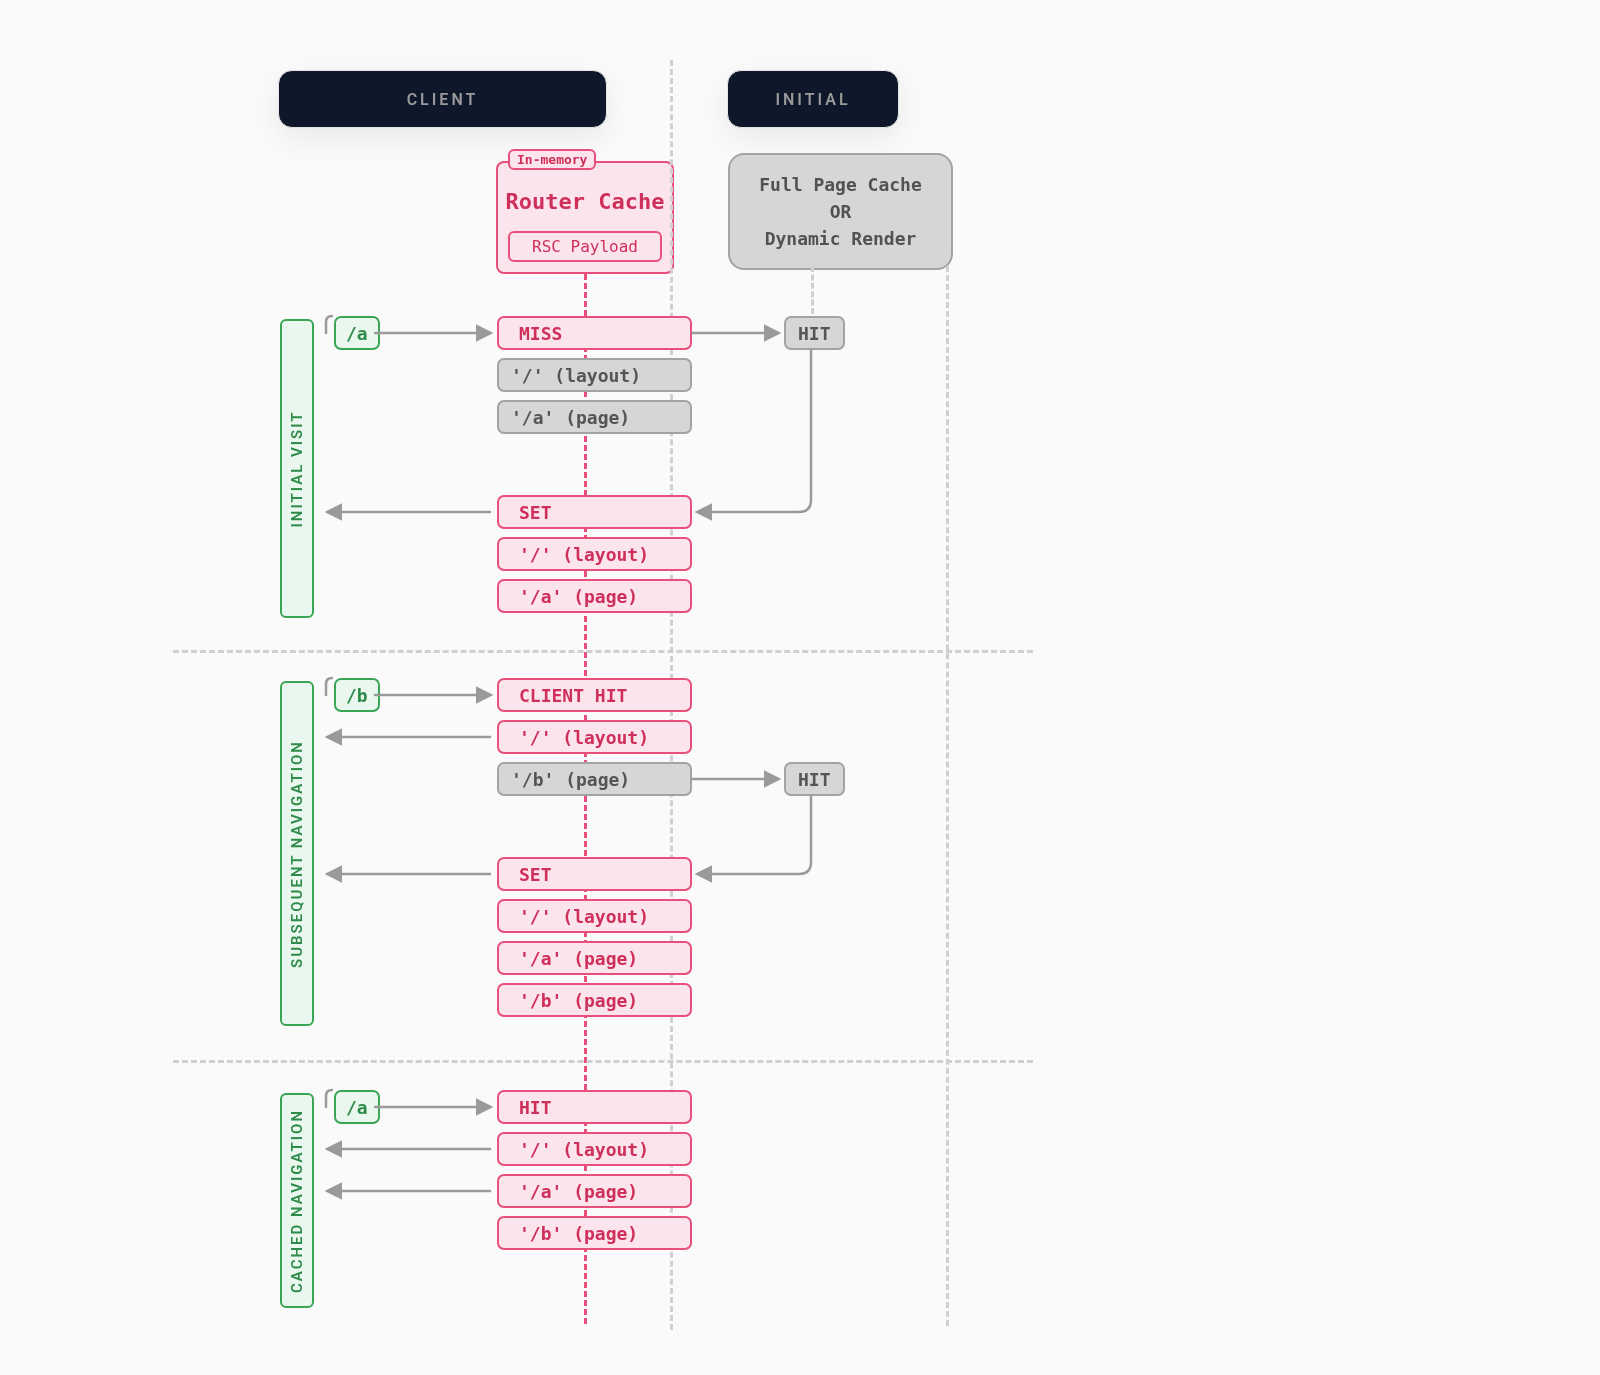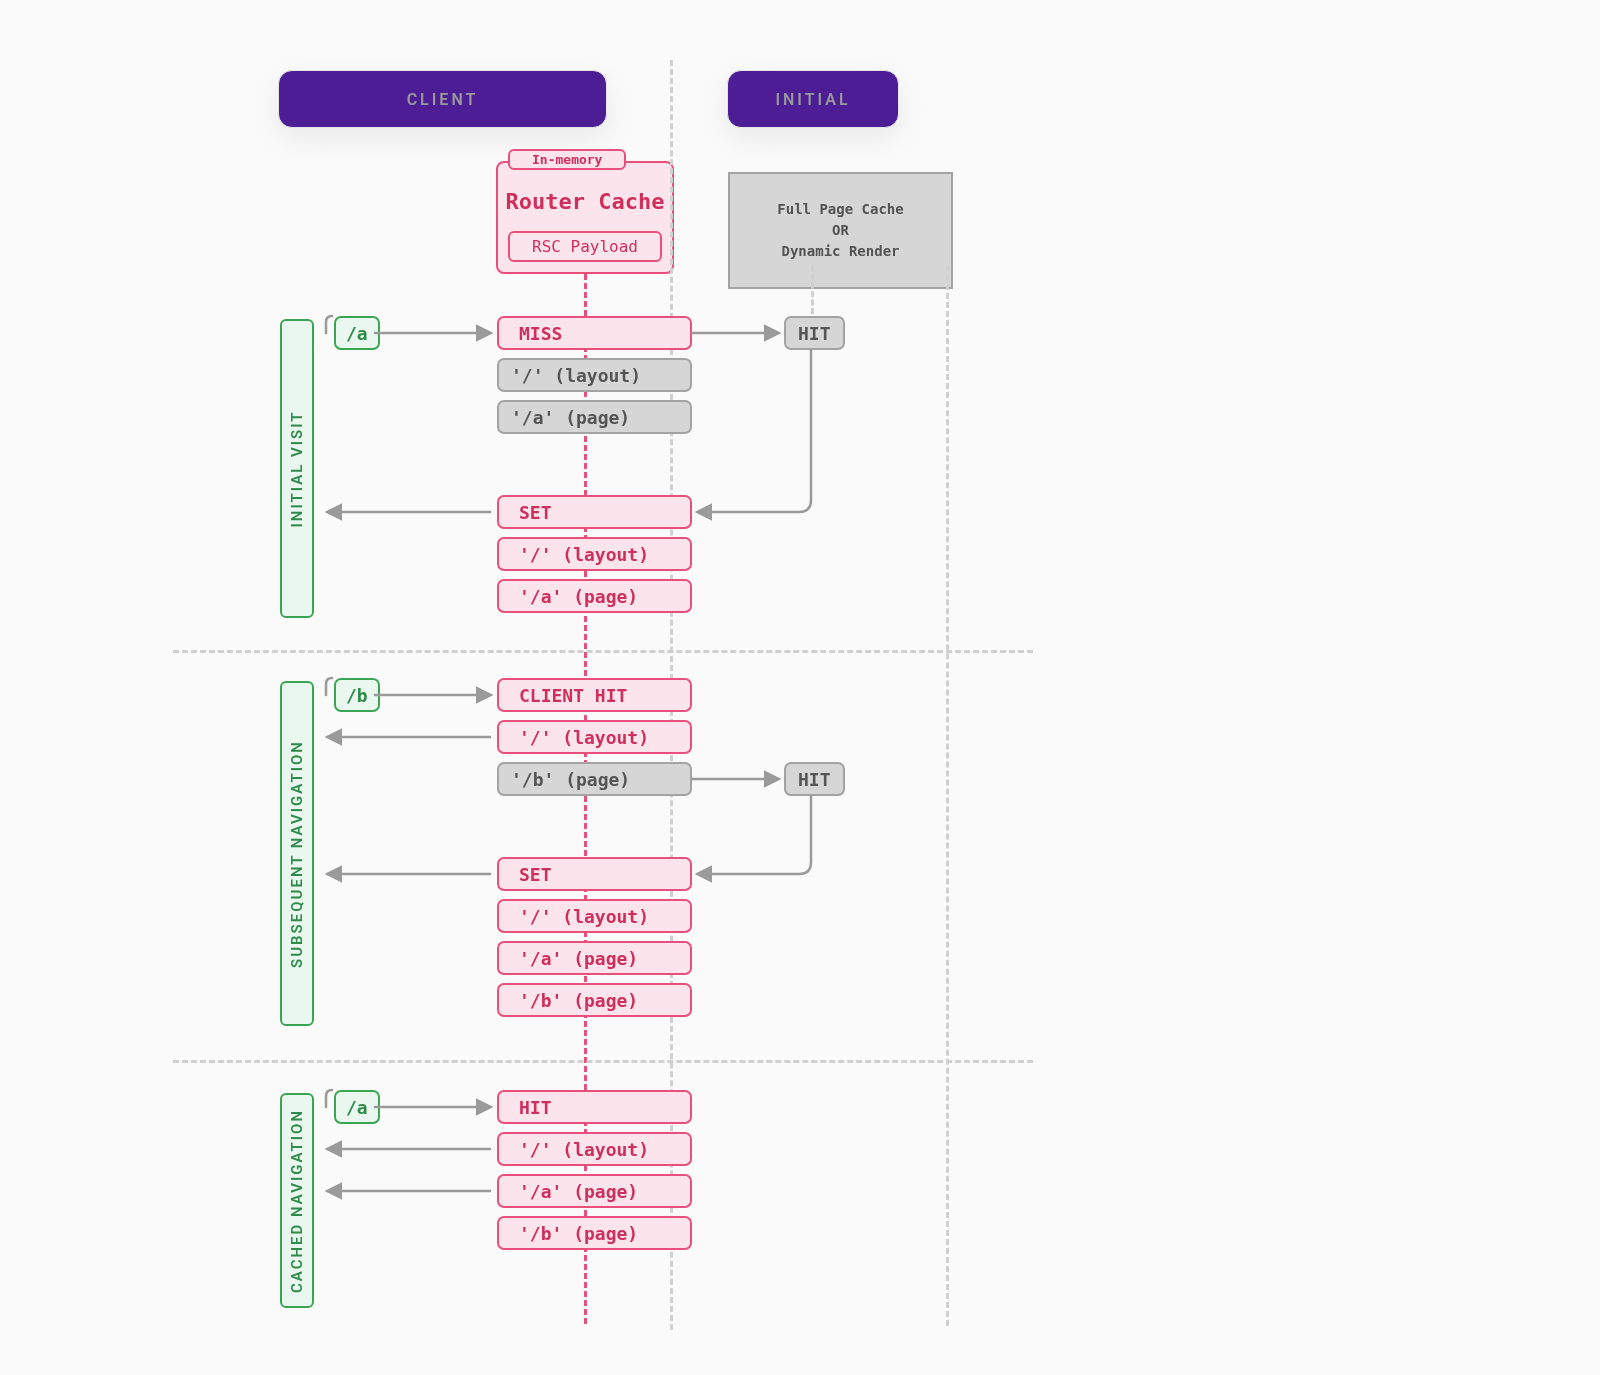--- a/index.html
+++ b/index.html
@@ -19,21 +19,21 @@
   body{
     width:1600px;
     height:1375px;
     background:var(--bg);
     font-family:ui-monospace,"SF Mono",Menlo,Consolas,monospace;
     position:relative;
     overflow:hidden;
   }
   .cap{
     position:absolute;
-    background:#4c1d95;
+    background:#0f172a;
     border:1px solid #e5e5e5;
     border-radius:14px;
     color:#9a9a9a;
     font-family:-apple-system,BlinkMacSystemFont,"Segoe UI",Roboto,sans-serif;
     font-weight:600;
     letter-spacing:3px;
     font-size:16px;
     display:flex;align-items:center;justify-content:center;
     box-shadow:0 10px 30px rgba(0,0,0,0.07);
   }
@@ -42,43 +42,42 @@
     border:2px solid var(--pink-line);
     background:var(--pink-fill);
     border-radius:8px;
     box-sizing:border-box;
   }
   .rc-tag{
     position:absolute;left:10px;top:-14px;
     background:var(--pink-fill);
     border:2px solid var(--pink-line);
     border-radius:6px;
-    font-size:13px;padding:1px 22px;
+    font-size:13px;padding:1px 7px;
     color:var(--pink-text);font-weight:600;
   }
   .rc-title{
     color:var(--pink-text);font-weight:700;font-size:22px;
     position:absolute;left:0;right:0;text-align:center;top:26px;
   }
   .rc-sub{
     position:absolute;left:10px;right:10px;bottom:10px;
     border:2px solid var(--pink-line);border-radius:6px;
     background:var(--pink-fill);
     color:var(--pink-text);font-size:16px;text-align:center;padding:4px 16px;
   }
   .sv-box{
     position:absolute;
     border:2px solid var(--gray-border);
     background:var(--gray-fill);
-    border-radius:0;
+    border-radius:16px;
     color:#525252;
-    font-weight:700;font-size:14px;
+    font-weight:700;font-size:18px;
     display:flex;align-items:center;justify-content:center;text-align:center;
     line-height:1.5;
-    margin-top:19px;
   }
 
   .hdiv,.vdiv{position:absolute;}
   .hdiv{border-top:3px dashed #d0d0d0;height:0;}
   .vdiv{border-left:3px dashed #d0d0d0;width:0;}
   .vpink{position:absolute;border-left:3px dashed var(--pink-line);width:0;}
 
   .label{
     position:absolute;
     border:2px solid var(--green-line);

